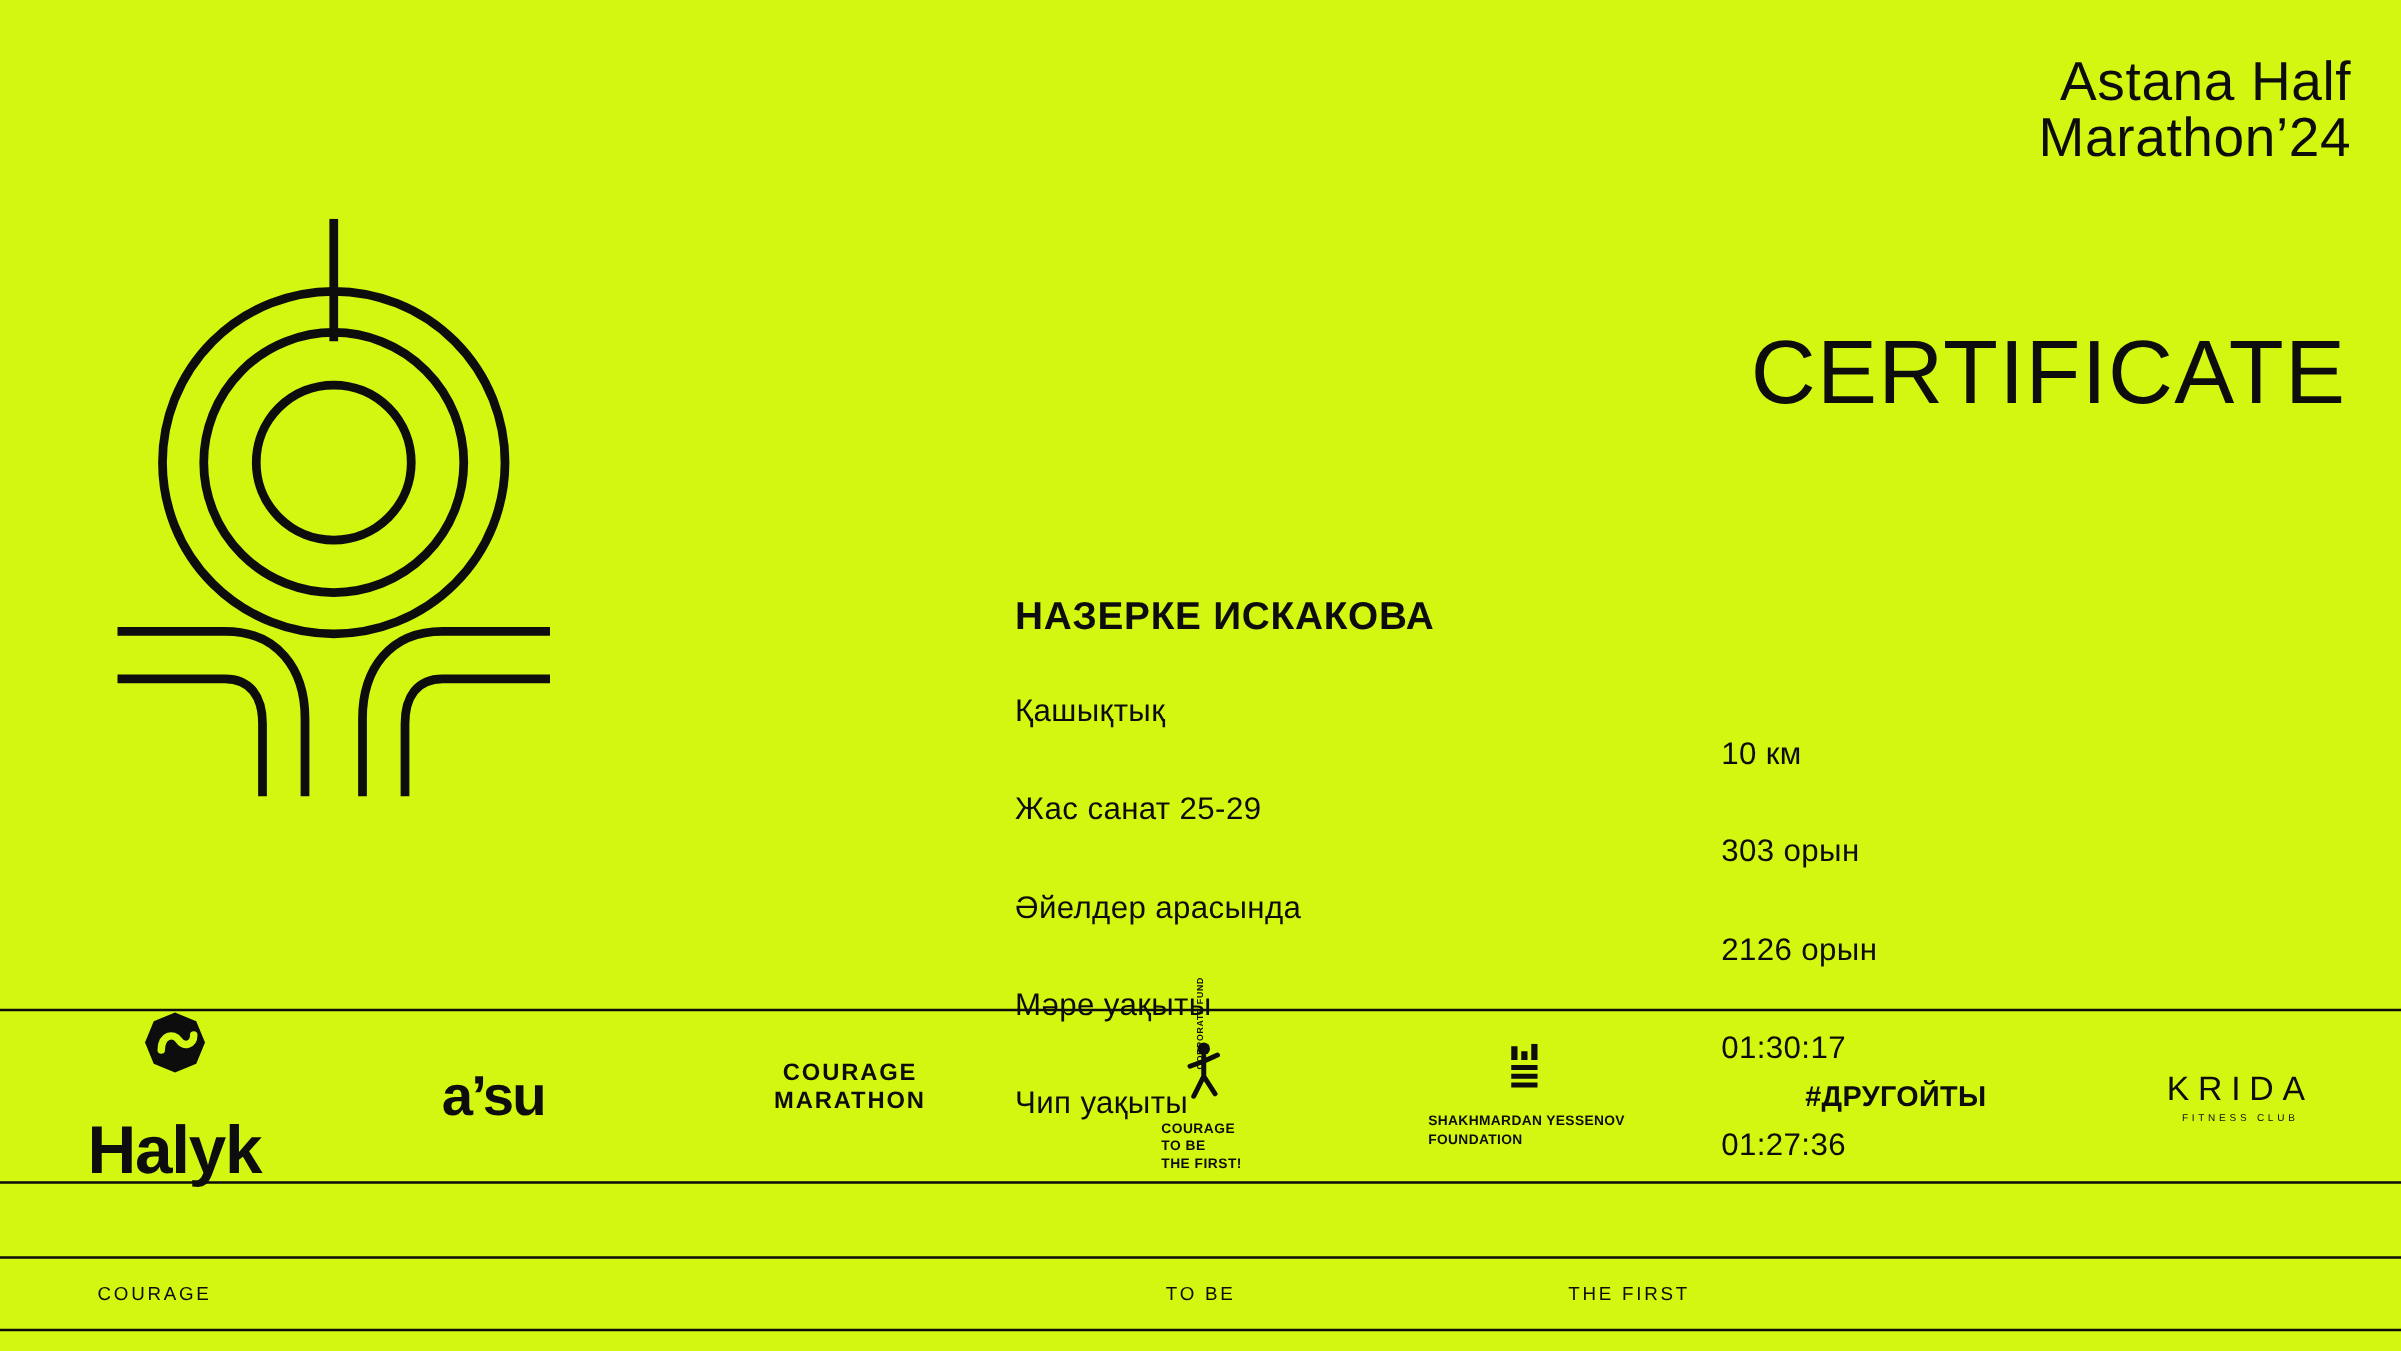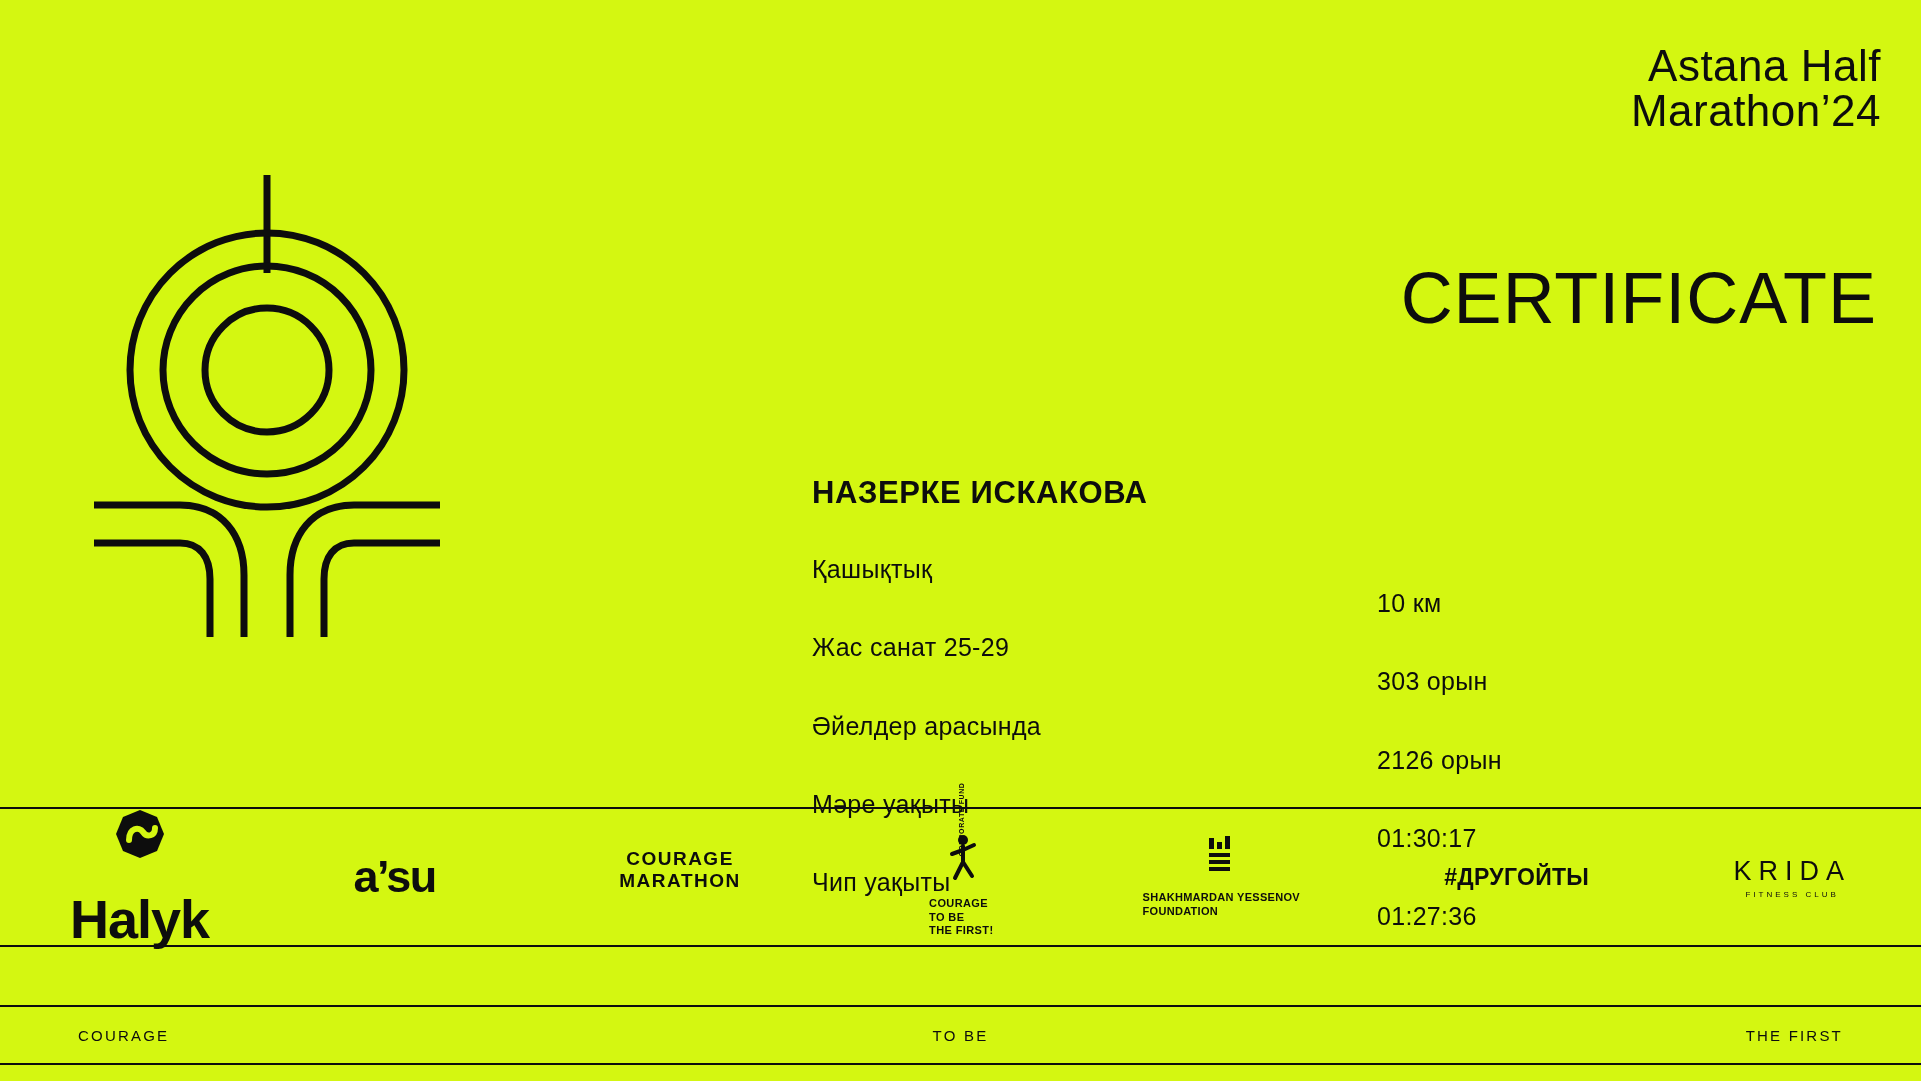--- a/index.html
+++ b/index.html
@@ -224,21 +224,21 @@
     display: flex;
     align-items: center;
     padding: 0 78px;
     box-sizing: border-box;
     font-size: 15px;
     letter-spacing: 2.2px;
     font-weight: 500;
   }
   .tagline .t-left { flex: 1 1 0; text-align: left; }
   .tagline .t-mid  { flex: 1 1 0; text-align: center; }
-  .tagline .t-right{ flex: 1 1 0; text-align: right; }
+  .tagline .t-right{ flex: 1 1 0; text-align: left; }
 </style>
 </head>
 <body>
 
 <div class="cert">
 
   <div class="emblem">
     <svg width="390" height="470" viewBox="0 0 390 470" fill="none" xmlns="http://www.w3.org/2000/svg">
       <line x1="195" y1="0" x2="195" y2="98" stroke="#0d0d0d" stroke-width="7"></line>
       <circle cx="195" cy="195" r="137" stroke="#0d0d0d" stroke-width="7" fill="none"></circle>

